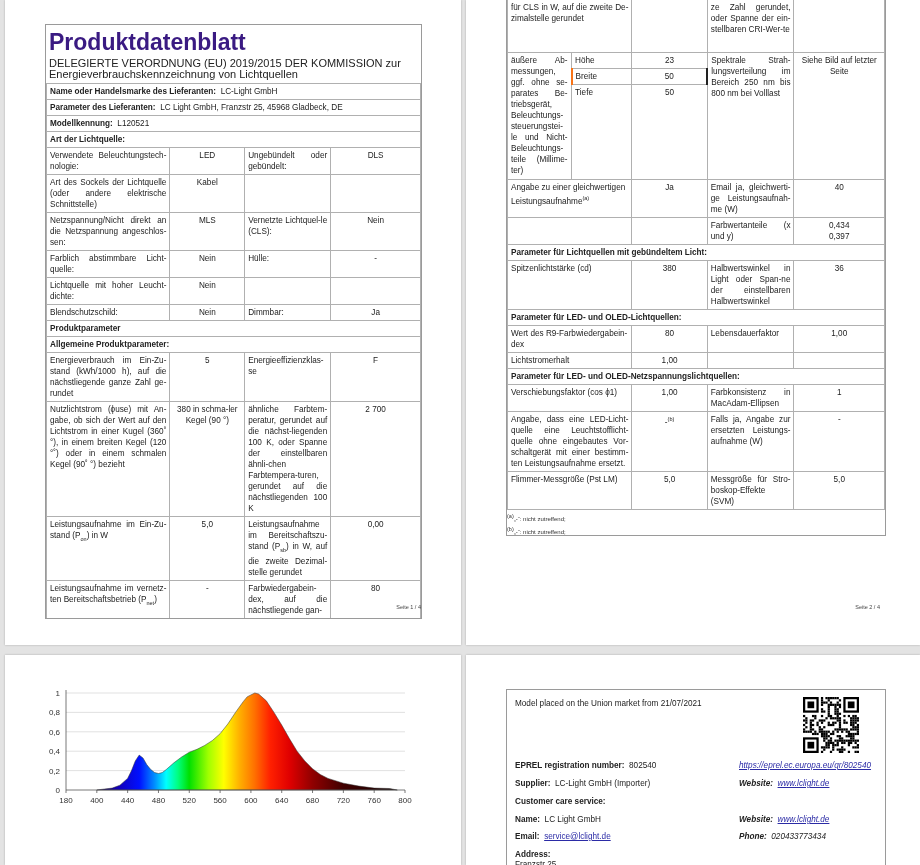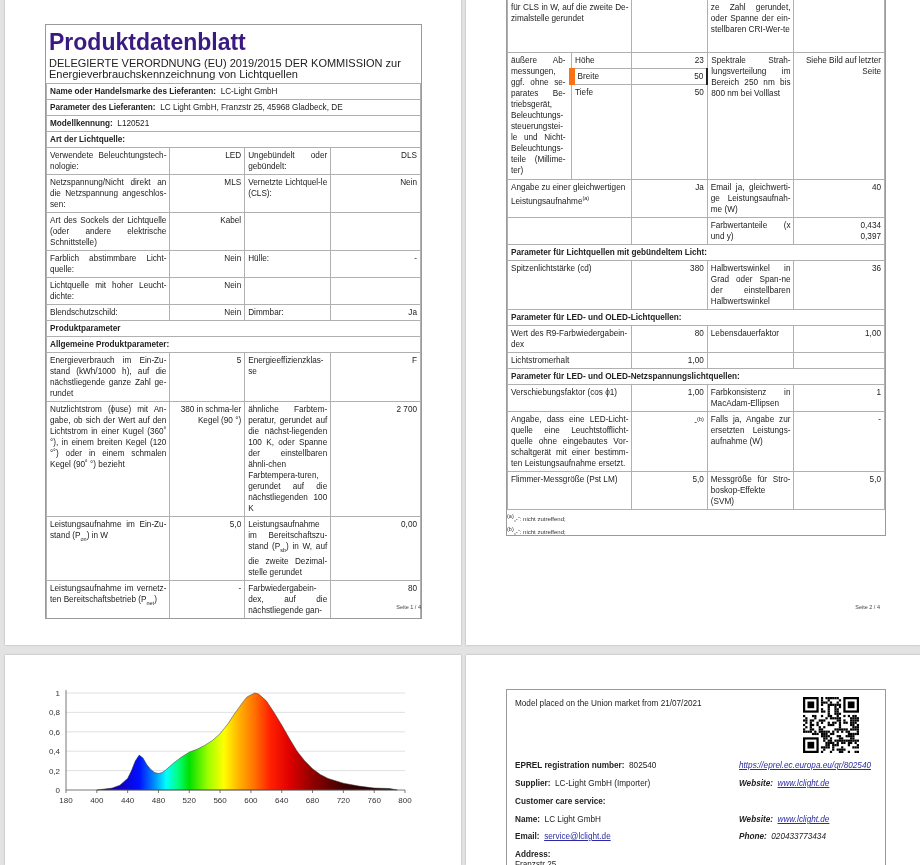--- a/index.html
+++ b/index.html
@@ -7,21 +7,21 @@
   .page{position:absolute;background:#fff;box-shadow:0 0 2px rgba(0,0,0,0.25);}
   #p1{left:5px;top:0;width:456px;height:645px;}
   #p2{left:466px;top:0;width:454px;height:645px;}
   #p3{left:5px;top:655px;width:456px;height:210px;}
   #p4{left:466px;top:655px;width:454px;height:210px;}
   .frame{position:absolute;border:1px solid #9a9a9a;}
   #p1 .frame{left:40px;top:24px;width:375px;}
   #p2 .frame{left:40px;top:0;width:378px;border-top:none;}
   table{border-collapse:collapse;width:100%;font-size:8.2px;line-height:11px;}
   td{border:1px solid #b0b0b0;padding:2px 3px;vertical-align:top;}
-  td.c{text-align:right;}
+  td.c{text-align:center;}
   td.j{text-align:justify;}
   td.b{font-weight:bold;}
   td.bc{font-weight:bold;text-align:left;}
   .title{font-size:23px;font-weight:bold;color:#3a1a82;padding:4px 3px 2px 3px;}
   .sub{font-size:11px;line-height:11px;padding:0 3px 3px 3px;}
   .lbl{font-weight:bold;}
   .pageno{position:absolute;right:40px;font-size:5.5px;color:#444;}
   .foot{font-size:6px;color:#333;}
   sup,sub{font-size:5.5px;}
   
@@ -65,30 +65,30 @@
           </tr>
       </tbody>
         <tbody id="type-rows">
           <tr>
             <td class="j">Verwendete Beleuchtungstech-nologie:</td>
             <td class="c">LED</td>
             <td class="j">Ungebündelt oder gebündelt:</td>
             <td class="c">DLS</td>
           </tr>
           <tr>
+            <td class="j">Art des Sockels der Lichtquelle (oder andere elektrische Schnittstelle)</td>
+            <td class="c">Kabel</td>
+            <td class="j"></td>
+            <td class="c"></td>
+          </tr>
+          <tr>
             <td class="j">Netzspannung/Nicht direkt an die Netzspannung angeschlos-sen:</td>
             <td class="c">MLS</td>
             <td class="j">Vernetzte Lichtquel-le (CLS):</td>
             <td class="c">Nein</td>
-          </tr>
-          <tr>
-            <td class="j">Art des Sockels der Lichtquelle (oder andere elektrische Schnittstelle)</td>
-            <td class="c">Kabel</td>
-            <td class="j"></td>
-            <td class="c"></td>
           </tr>
           <tr>
             <td class="j">Farblich abstimmbare Licht-quelle:</td>
             <td class="c">Nein</td>
             <td class="j">Hülle:</td>
             <td class="c">-</td>
           </tr>
           <tr>
             <td class="j">Lichtquelle mit hoher Leucht-dichte:</td>
             <td class="c">Nein</td>
@@ -157,21 +157,21 @@
         <td style="border-top:none"></td>
       </tr>
       <tr>
         <td class="j" rowspan="3" style="height:110px">äußere Ab-messungen, ggf. ohne se-parates Be-triebsgerät, Beleuchtungs-steuerungstei-le und Nicht-Beleuchtungs-teile (Millime-ter)</td>
         <td style="border-bottom:none">Höhe</td>
         <td class="c" style="border-bottom:none">23</td>
         <td class="j" rowspan="3">Spektrale Strah-lungsverteilung im Bereich 250 nm bis 800 nm bei Volllast</td>
         <td class="c" rowspan="3">Siehe Bild auf letzter Seite</td>
       </tr>
       <tr>
-        <td style="border-left:6px solid #f97316">Breite</td>
+        <td style="border-left:2px solid #f97316">Breite</td>
         <td class="c" style="border-right:2px solid #222">50</td>
       </tr>
       <tr>
         <td style="border-top:none;height:90px">Tiefe</td>
         <td class="c" style="border-top:none">50</td>
       </tr>
       <tr>
         <td colspan="2"><span>Angabe zu einer gleichwertigen Leistungsaufnahme</span><sup>(a)</sup></td>
         <td class="c">Ja</td>
         <td class="j">Email ja, gleichwerti-ge Leistungsaufnah-me (W)</td>
@@ -185,21 +185,21 @@
               <div>0,434</div>
               <div>0,397</div>
             </td>
       </tr>
       <tr>
             <td colspan="5" class="b">Parameter für Lichtquellen mit gebündeltem Licht:</td>
           </tr>
       <tr>
         <td colspan="2">Spitzenlichtstärke (cd)</td>
         <td class="c">380</td>
-        <td class="j">Halbwertswinkel in Grad oder Span-ne der einstellbaren Halbwertswinkel</td>
+        <td class="j">Halbwertswinkel in Light oder Span-ne der einstellbaren Halbwertswinkel</td>
         <td class="c">36</td>
       </tr>
       <tr>
             <td colspan="5" class="b">Parameter für LED- und OLED-Lichtquellen:</td>
           </tr>
       <tr>
         <td colspan="2">Wert des R9-Farbwiedergabein-dex</td>
         <td class="c">80</td>
         <td>Lebensdauerfaktor</td>
         <td class="c">1,00</td>

